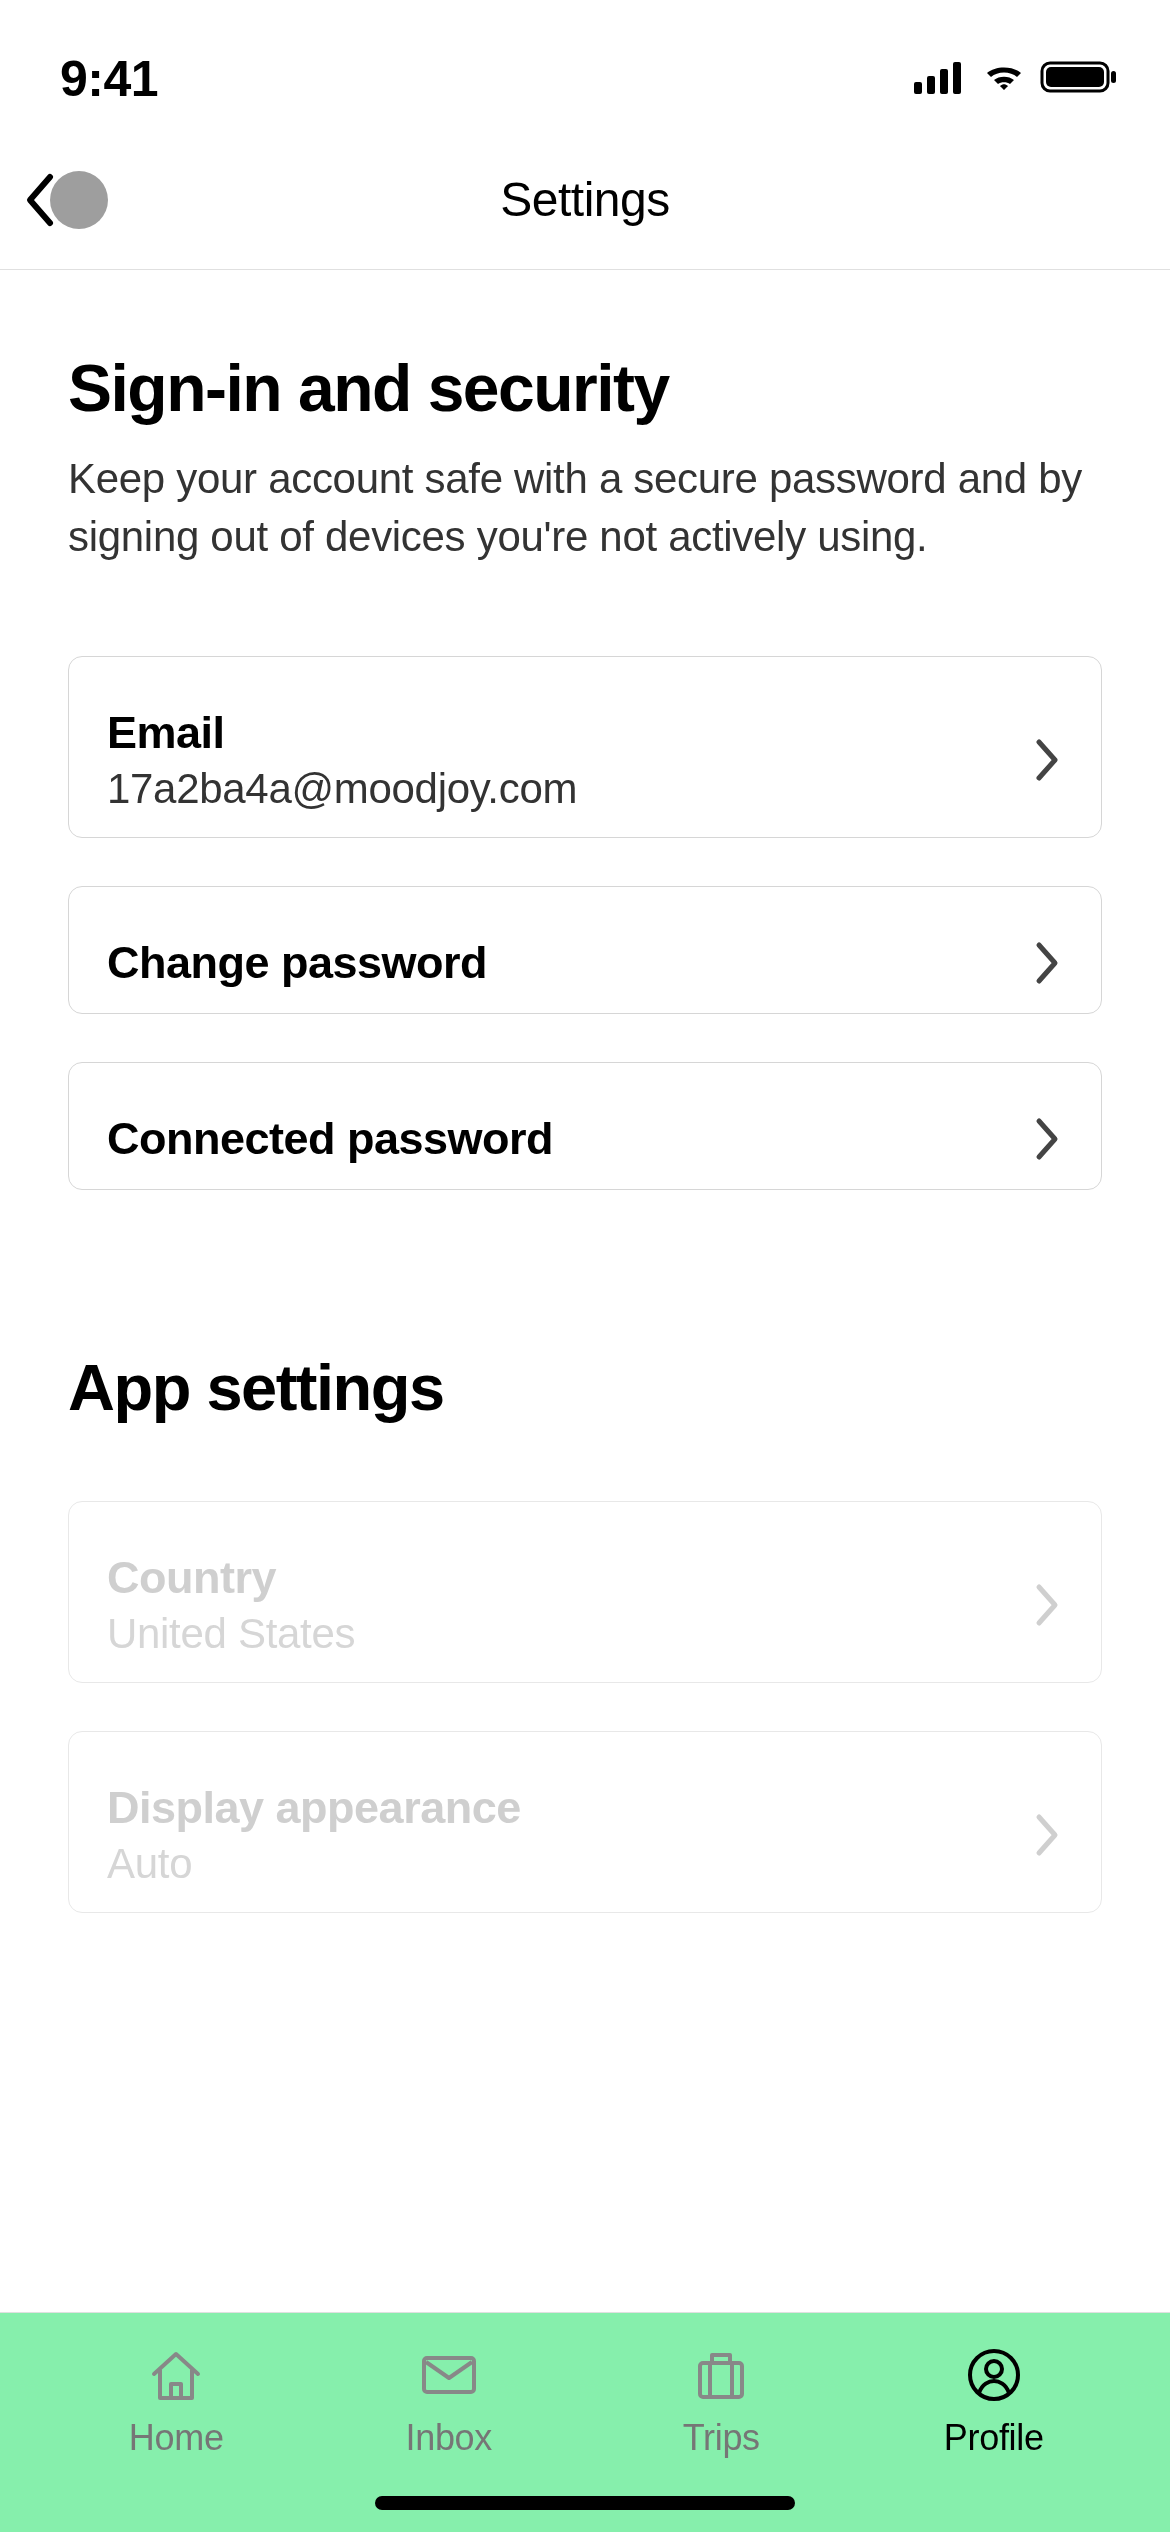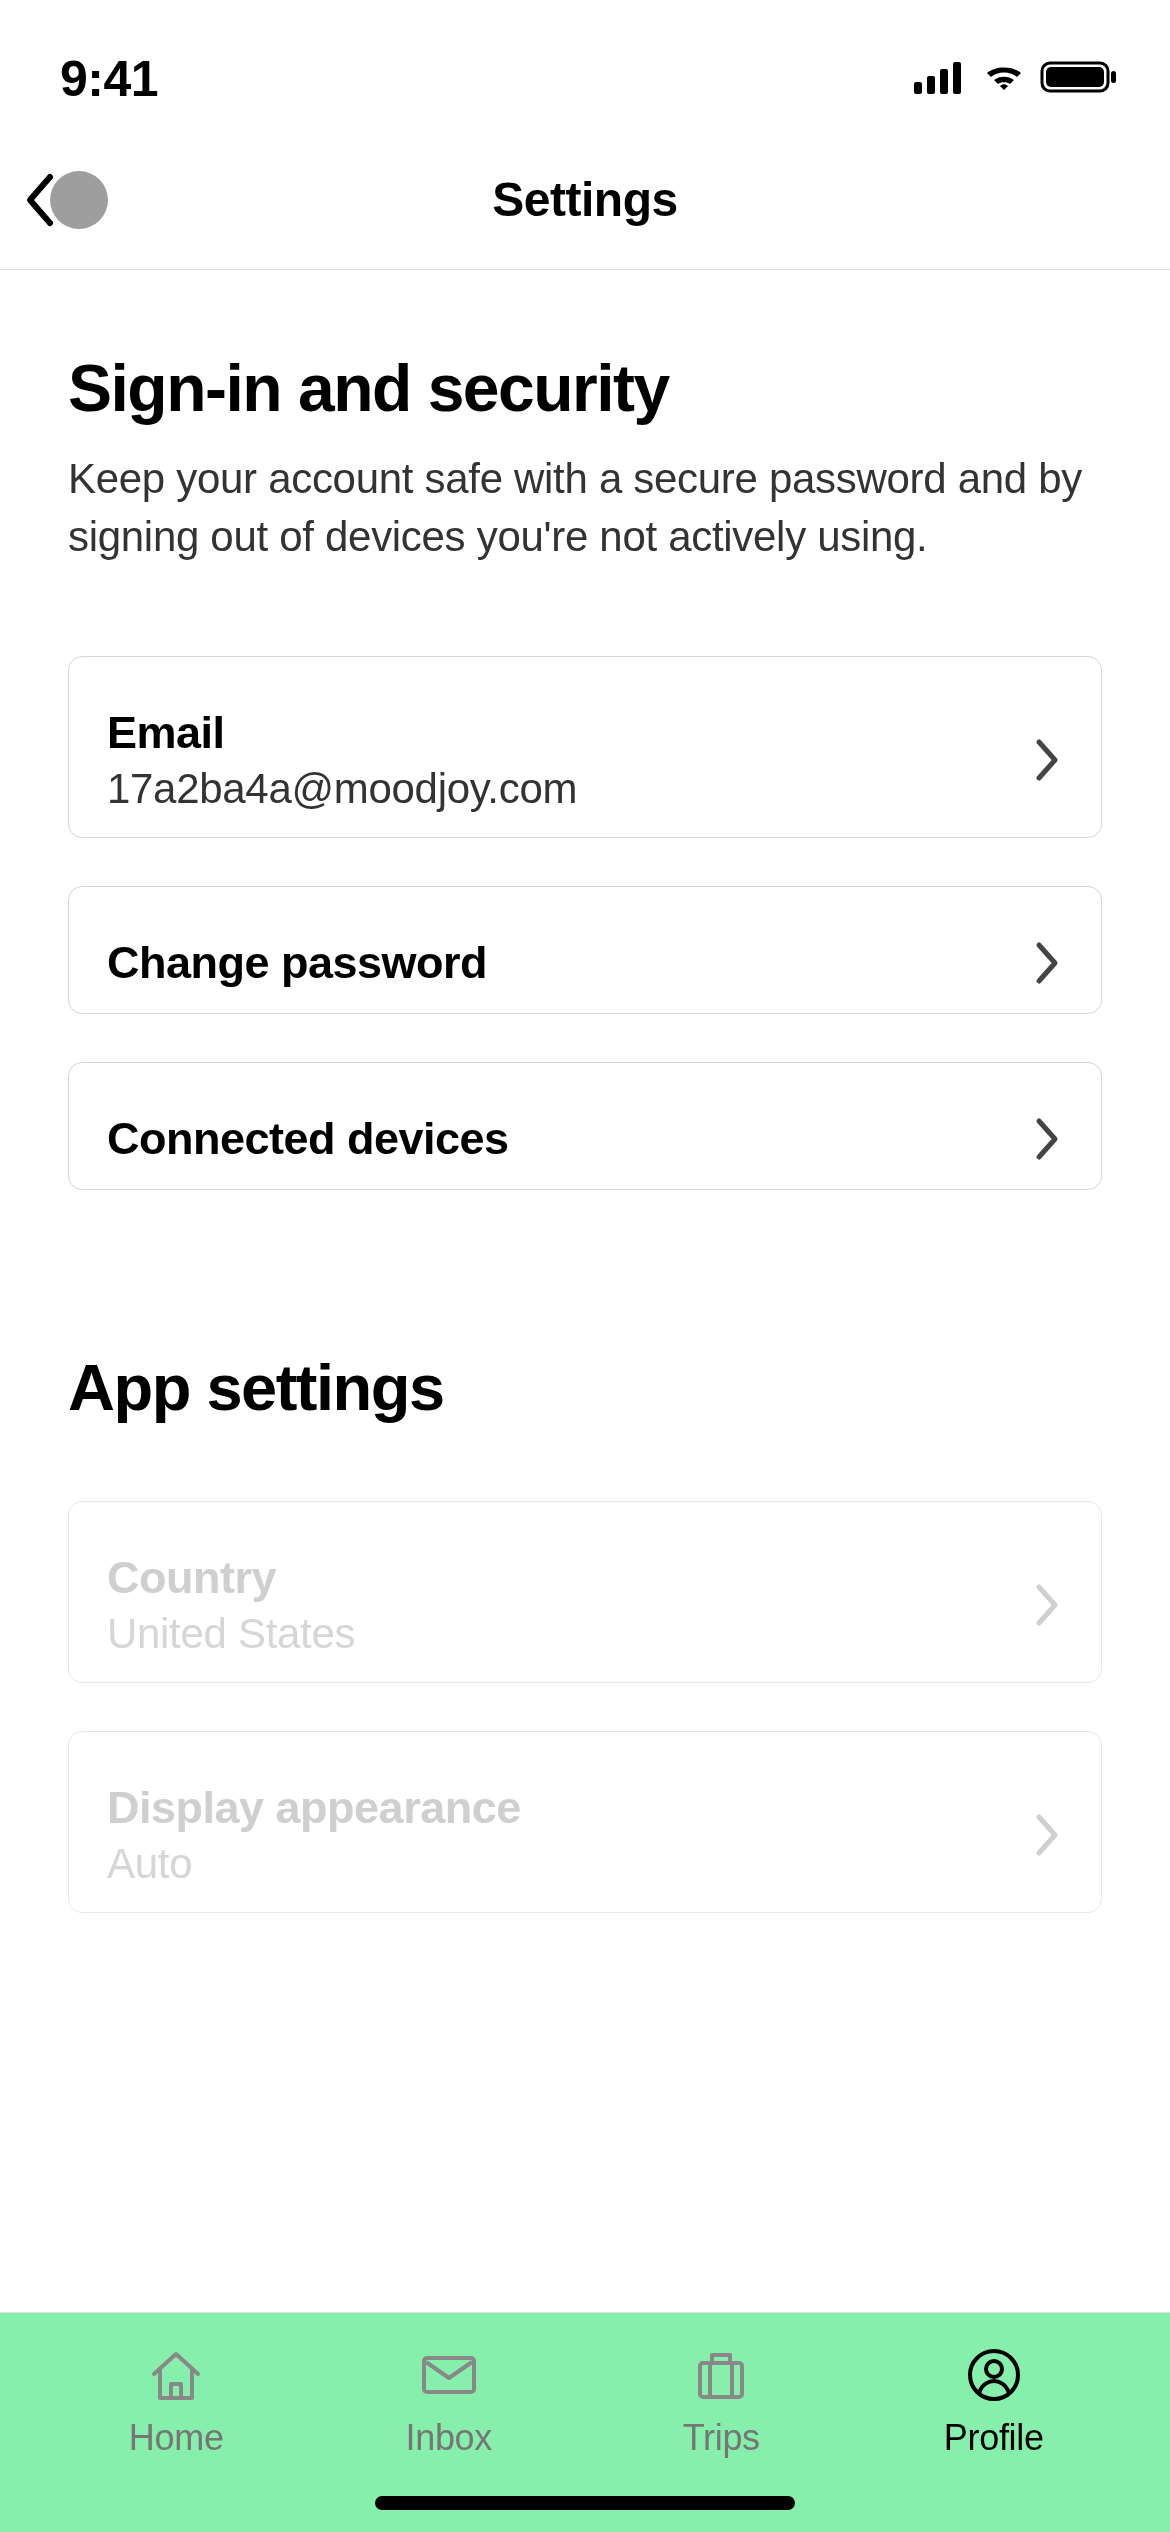--- a/index.html
+++ b/index.html
@@ -57,21 +57,21 @@
     }
     .back-circle {
       width: 58px;
       height: 58px;
       border-radius: 50%;
       background: #9e9e9e;
       margin-left: -6px;
     }
     .header-title {
       font-size: 48px;
-      font-weight: 700;
+      font-weight: 400;
       letter-spacing: -0.5px;
     }
     
     .content {
       padding: 80px 68px 0 68px;
     }
     .section-title {
       font-size: 66px;
       font-weight: 700;
       letter-spacing: -1.5px;
@@ -244,21 +244,21 @@
     </div>
     <span class="chevron-right">
       <svg width="28" height="48" viewBox="0 0 28 48">
         <path d="M6 6 L22 24 L6 42" stroke="#444" stroke-width="5" fill="none" stroke-linecap="round" stroke-linejoin="round"></path>
       </svg>
     </span>
   </div>
 
   <div class="option-card">
     <div class="option-text">
-      <div class="option-label">Connected devices</div>
+      <div class="option-label">Connected password</div>
     </div>
     <span class="chevron-right">
       <svg width="28" height="48" viewBox="0 0 28 48">
         <path d="M6 6 L22 24 L6 42" stroke="#444" stroke-width="5" fill="none" stroke-linecap="round" stroke-linejoin="round"></path>
       </svg>
     </span>
   </div>
 
   <div class="app-settings-title">App settings</div>
 

